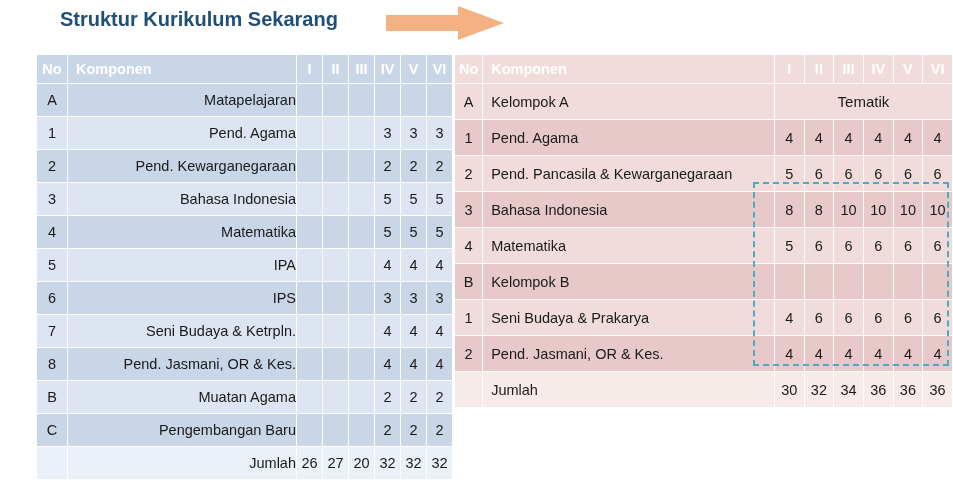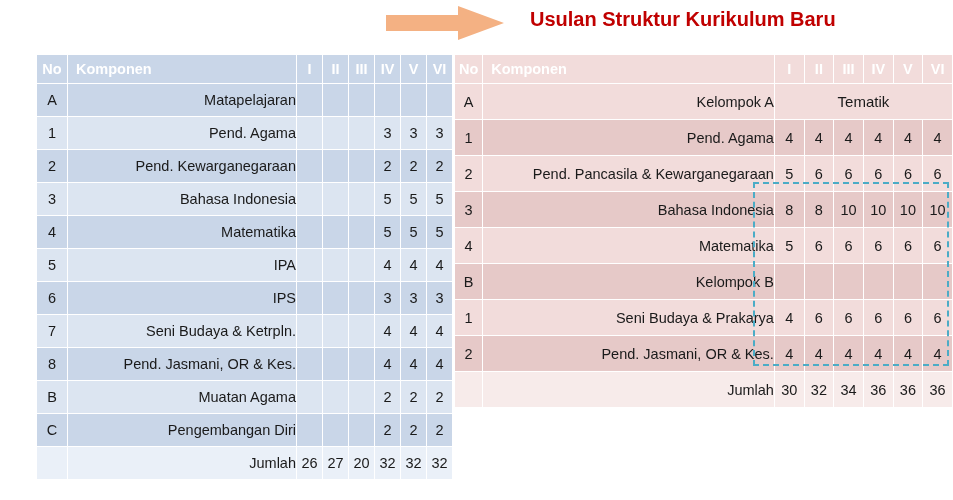--- a/index.html
+++ b/index.html
@@ -62,21 +62,21 @@
   
   .tbl-right{left:426px;top:54px;}
   .tbl-right th{
     background:#C0504D;color:#ffffff;font-weight:bold;
     height:28px;border:1px solid #ffffff;font-size:14.5px;
   }
   .tbl-right td{
     height:35px;border:1px solid #ffffff;color:#1a1a1a;
   }
   .tbl-right .c-no{width:28px;background:#F2DCDB;}
-  .tbl-right .c-komp{width:300px;background:#F2DCDB;text-align:right;padding-left:8px;}
+  .tbl-right .c-komp{width:300px;background:#F2DCDB;text-align:left;padding-left:8px;}
   .tbl-right .c-alt{background:#E6C9C8;}
   .tbl-right .c-num{width:30px;background:#F2DCDB;}
   .tbl-right .c-num-alt{width:30px;background:#E6C9C8;}
   .tbl-right .row-sum td{background:#F7EBEA;}
 
   .tematik{
     color:#C0504D;
     font-weight:normal;
     font-size:15px;
   }
@@ -88,21 +88,21 @@
     width:192px;height:180px;
     border:2px dashed #4BACC6;
     pointer-events:none;
   }
 </style>
 </head>
 <body>
 
 <div class="stage">
 
-  <div class="title title-right">Usulan Struktur Kurikulum Baru</div>
+  <div class="title title-left">Struktur Kurikulum Sekarang</div>
 
   <svg class="arrow" viewBox="0 0 120 34">
     <polygon points="0,9 72,9 72,0 118,17 72,34 72,25 0,25" fill="#F4B183"></polygon>
   </svg>
 
   <table class="tbl tbl-left">
     <thead>
       <tr>
         <th class="c-no">No</th>
         <th class="c-komp" style="text-align:left;padding-left:8px;">Komponen</th>
@@ -210,21 +210,21 @@
           <td class="c-komp c-alt">Muatan Agama</td>
           <td class="c-num-alt"></td>
           <td class="c-num-alt"></td>
           <td class="c-num-alt"></td>
           <td class="c-num-alt">2</td>
           <td class="c-num-alt">2</td>
           <td class="c-num-alt">2</td>
         </tr>
         <tr>
           <td class="c-no">C</td>
-          <td class="c-komp">Pengembangan Diri</td>
+          <td class="c-komp">Pengembangan Baru</td>
           <td class="c-num"></td>
           <td class="c-num"></td>
           <td class="c-num"></td>
           <td class="c-num">2</td>
           <td class="c-num">2</td>
           <td class="c-num">2</td>
         </tr>
         <tr class="row-sum">
           <td class="c-no"></td>
           <td class="c-komp">Jumlah</td>

